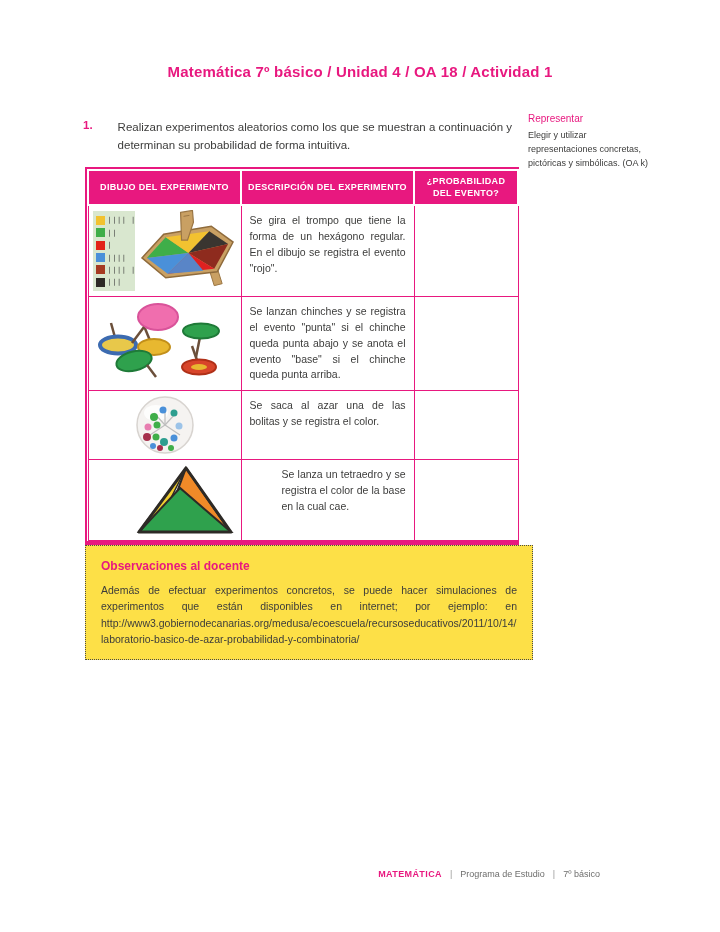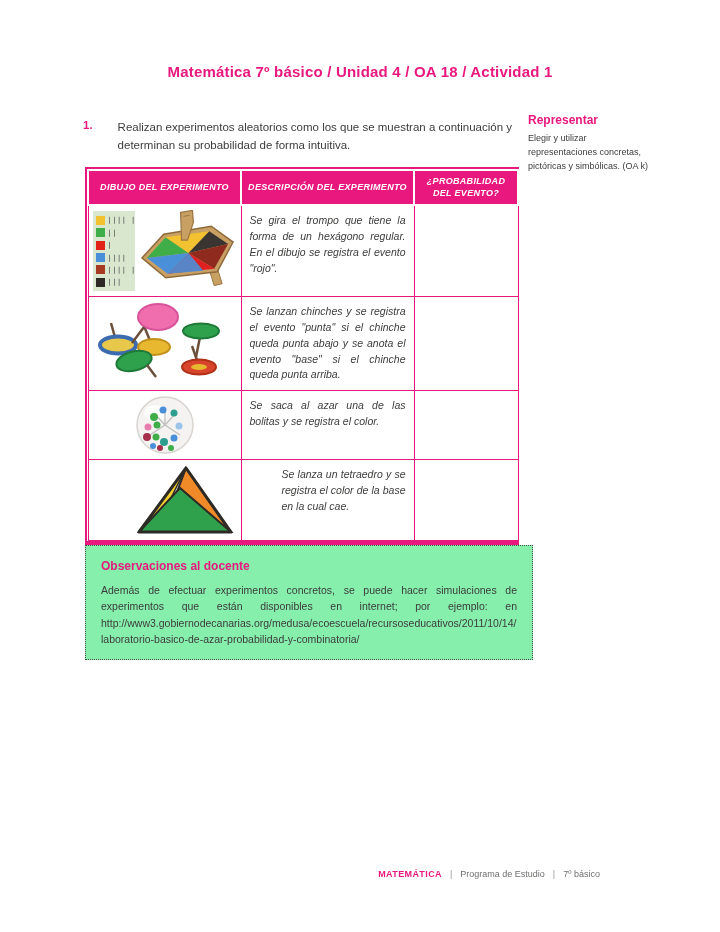--- a/index.html
+++ b/index.html
@@ -11,28 +11,28 @@
     position:absolute; left:0; top:63px; width:720px;
     text-align:center; font-size:15px; font-weight:bold; color:#E8187F;
     letter-spacing:0.2px;
   }
 
   .activity { position:absolute; left:83px; top:119px; width:432px; display:flex; gap:9px; }
   .activity .num { color:#E8187F; font-size:11.5px; font-weight:bold; flex:0 0 auto; }
   .activity .txt { font-size:11.5px; line-height:1.55; color:#3C3C3B;margin-left:16px; }
 
   .sidebar { position:absolute; left:528px; top:113px; width:130px; }
-  .sidebar h3 { color:#E8187F; font-size:12px; font-weight:bold; margin-bottom:5px; }
+  .sidebar h3 { color:#E8187F; font-size:10px; font-weight:normal; margin-bottom:5px; }
   .sidebar p { font-size:9px; line-height:1.55; color:#3C3C3B; }
 
   .exp-table-wrap {
     position:absolute; left:85px; top:167px; width:434px;
     border:2px solid #E8187F; border-bottom:4px solid #E8187F;
   }
-  table.exp { border-collapse:collapse; width:100%; table-layout:fixed;font-style:italic; }
+  table.exp { border-collapse:collapse; width:100%; table-layout:fixed; }
   table.exp col.c1 { width:153px; }
   table.exp col.c2 { width:173px; }
   table.exp col.c3 { width:104px; }
   table.exp th {
     background:#E8187F; color:#fff; font-size:9px; font-weight:bold;
     text-align:center; padding:5px 4px; line-height:1.3;
     border:2px solid #fff; letter-spacing:0.3px;
   }
   table.exp td { border:1.6px solid #E8187F; vertical-align:top; background:#fff; }
   td.pic { text-align:center; vertical-align:middle; padding:4px; }
@@ -47,21 +47,21 @@
   .tally-panel {
     width:42px; height:80px; background:#D9E7CF; padding:4px 3px;
     display:flex; flex-direction:column; justify-content:space-between; flex:0 0 auto;
   }
   .tally-row { display:flex; align-items:center; gap:3px; height:10px; }
   .tally-sq { width:9px; height:9px; flex:0 0 auto; }
   .tally-marks { font-size:7px; color:#3A3A3A; letter-spacing:0.5px; white-space:nowrap; font-family:"DejaVu Sans Mono", monospace; }
 
   .obs-box {
     position:absolute; left:85px; top:545px; width:448px; min-height:110px;
-    border:1.5px dotted #4A4A49; padding:13px 15px 12px 15px; background:#86efac;
+    border:1.5px dotted #4A4A49; padding:13px 15px 12px 15px; background:#fde047;
   }
   .obs-box h3 { color:#E8187F; font-size:12px; font-weight:bold; margin-bottom:9px; }
   .obs-box p { font-size:10.5px; line-height:1.55; text-align:justify; color:#3C3C3B; word-break:break-word; }
 
   .footer {
     position:absolute; top:869px; right:64px;
     font-size:9px; color:#6E6E6D; display:flex; align-items:center; gap:8px;
   }
   .footer .subject { color:#E8187F; font-weight:bold; letter-spacing:0.4px; }
   .footer .sep { color:#9a9a98; }

